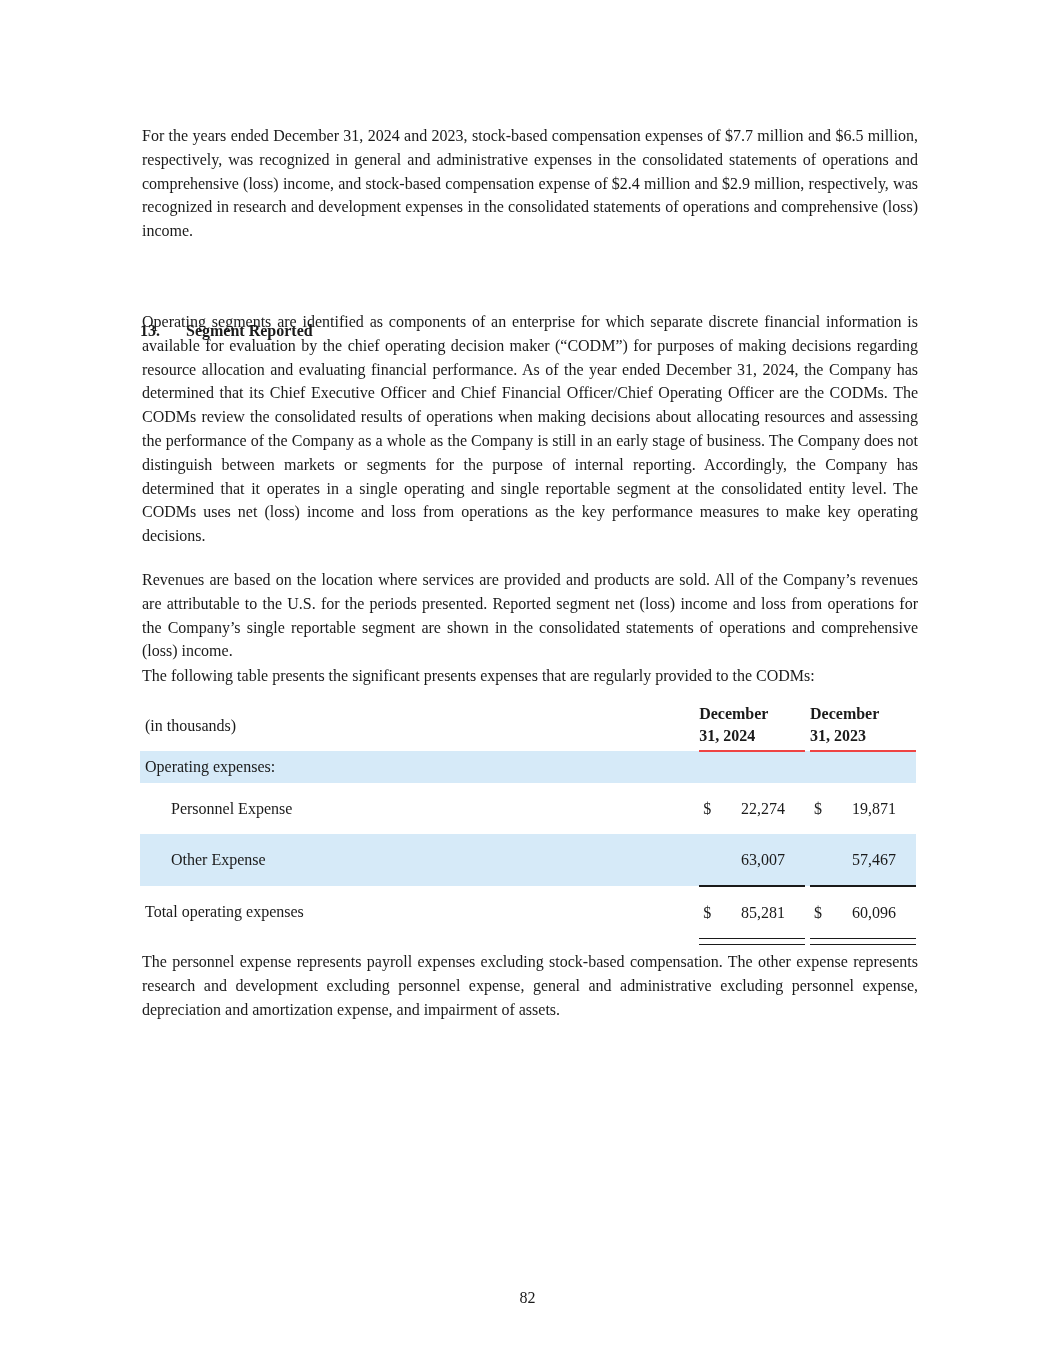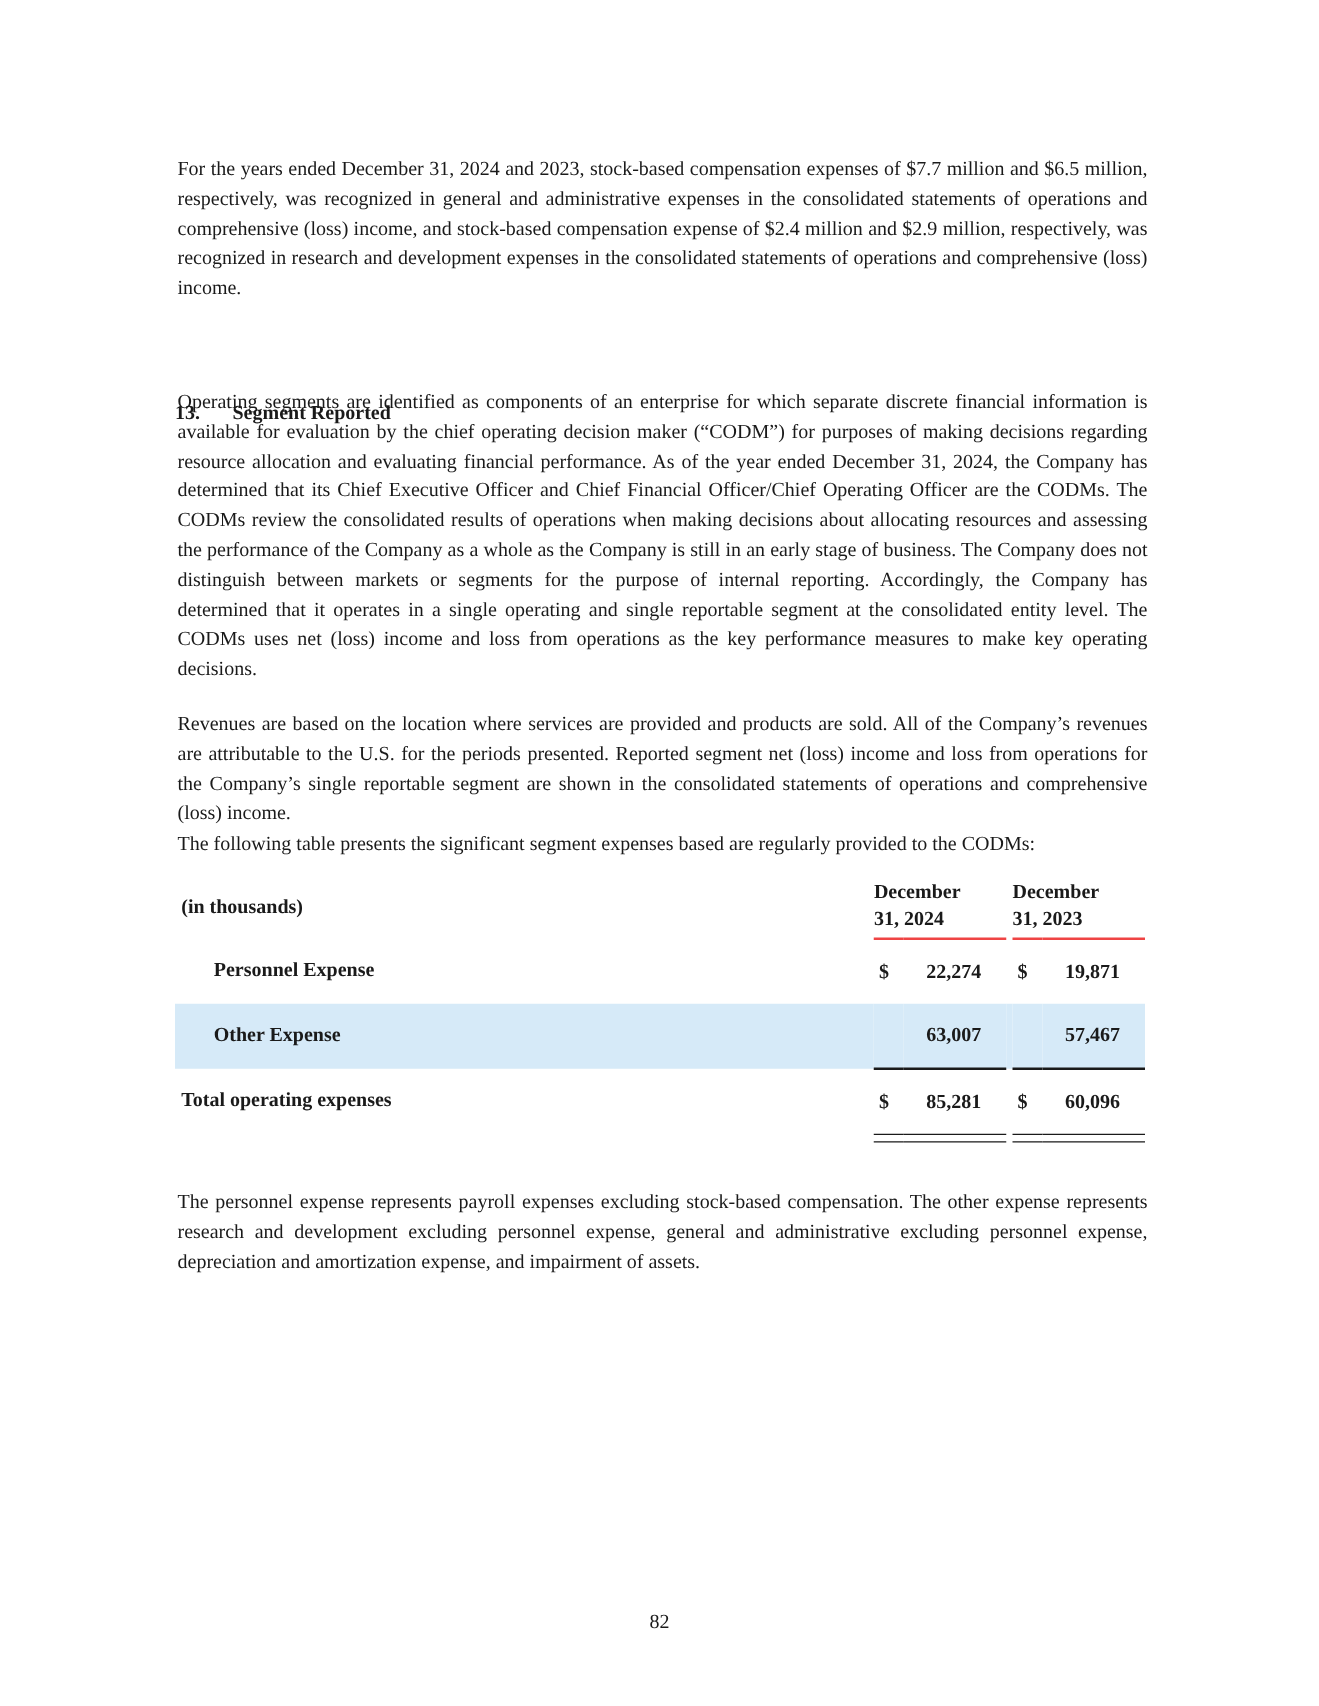--- a/index.html
+++ b/index.html
@@ -24,21 +24,21 @@
     }
     .heading .num { display: inline-block; width: 46px; margin-top: 48px; }
     .p2 { position: absolute; top: 186px; left: 0; width: 776px; }
     .p3 { position: absolute; top: 444px; left: 0; width: 776px; }
     .p4 { position: absolute; top: 540px; left: 0; width: 776px; }
 
     table.seg {
       position: absolute; top: 578px; left: 0; width: 776px;
       border-collapse: collapse; font-size: 16px;
     }
-    table.seg td { padding: 0; vertical-align: middle; font-weight: bold; }
+    table.seg td { padding: 0; vertical-align: middle; }
     .hdr td { height: 50px; vertical-align: bottom; padding-bottom: 4px; }
     .hdr .colhead {
       font-weight: bold; line-height: 22px;
       border-bottom: 2px solid #ef4444;
     }
     .shade { background: #d6eaf8; }
     .r-op td { height: 31px; }
     .r-pers td { height: 51px; vertical-align: top; padding-top: 7px; }
     .r-other td { height: 51px; vertical-align: top; padding-top: 7px; }
     .r-total td { height: 51px; vertical-align: top; padding-top: 7px; }
@@ -61,21 +61,21 @@
 
 <div class="page">
   <p class="para p1">For the years ended December 31, 2024 and 2023, stock-based compensation expenses of $7.7 million and $6.5 million, respectively, was recognized in general and administrative expenses in the consolidated statements of operations and comprehensive (loss) income, and stock-based compensation expense of $2.4 million and $2.9 million, respectively, was recognized in research and development expenses in the consolidated statements of operations and comprehensive (loss) income.</p>
 
   <div class="heading">
     <span class="num">13.</span><span>Segment Reported</span>
   </div>
 
   <p class="para p2">Operating segments are identified as components of an enterprise for which separate discrete financial information is available for evaluation by the chief operating decision maker (“CODM”) for purposes of making decisions regarding resource allocation and evaluating financial performance. As of the year ended December 31, 2024, the Company has determined that its Chief Executive Officer and Chief Financial Officer/Chief Operating Officer are the CODMs. The CODMs review the consolidated results of operations when making decisions about allocating resources and assessing the performance of the Company as a whole as the Company is still in an early stage of business. The Company does not distinguish between markets or segments for the purpose of internal reporting. Accordingly, the Company has determined that it operates in a single operating and single reportable segment at the consolidated entity level. The CODMs uses net (loss) income and loss from operations as the key performance measures to make key operating decisions.</p>
   <p class="para p3">Revenues are based on the location where services are provided and products are sold. All of the Company’s revenues are attributable to the U.S. for the periods presented.  Reported segment net (loss) income and loss from operations for the Company’s single reportable segment are shown in the consolidated statements of operations and comprehensive (loss) income.</p>
-  <p class="para p4">The following table presents the significant segment expenses based are regularly provided to the CODMs:</p>
+  <p class="para p4">The following table presents the significant presents expenses that are regularly provided to the CODMs:</p>
 
   <table class="seg">
     <colgroup>
       <col style="width:560px">
       <col style="width:24px">
       <col style="width:82px">
       <col style="width:4px">
       <col style="width:24px">
       <col style="width:82px">
     </colgroup>
@@ -84,20 +84,28 @@
       <td class="lbl">(in thousands)</td>
       <td class="colhead" colspan="2">
         <div>December</div>
         <div>31, 2024</div>
       </td>
       <td class="gap"></td>
       <td class="colhead" colspan="2">
         <div>December</div>
         <div>31, 2023</div>
       </td>
+    </tr>
+    <tr class="r-op shade">
+      <td class="lbl">Operating expenses:</td>
+      <td></td>
+          <td></td>
+          <td></td>
+          <td></td>
+          <td></td>
     </tr>
     <tr class="r-pers">
       <td class="ind">Personnel Expense</td>
       <td class="cur-cell">$</td>
       <td class="amt-cell">22,274</td>
       <td class="gap"></td>
       <td class="cur-cell">$</td>
       <td class="amt-cell">19,871</td>
     </tr>
     <tr class="r-other shade">

